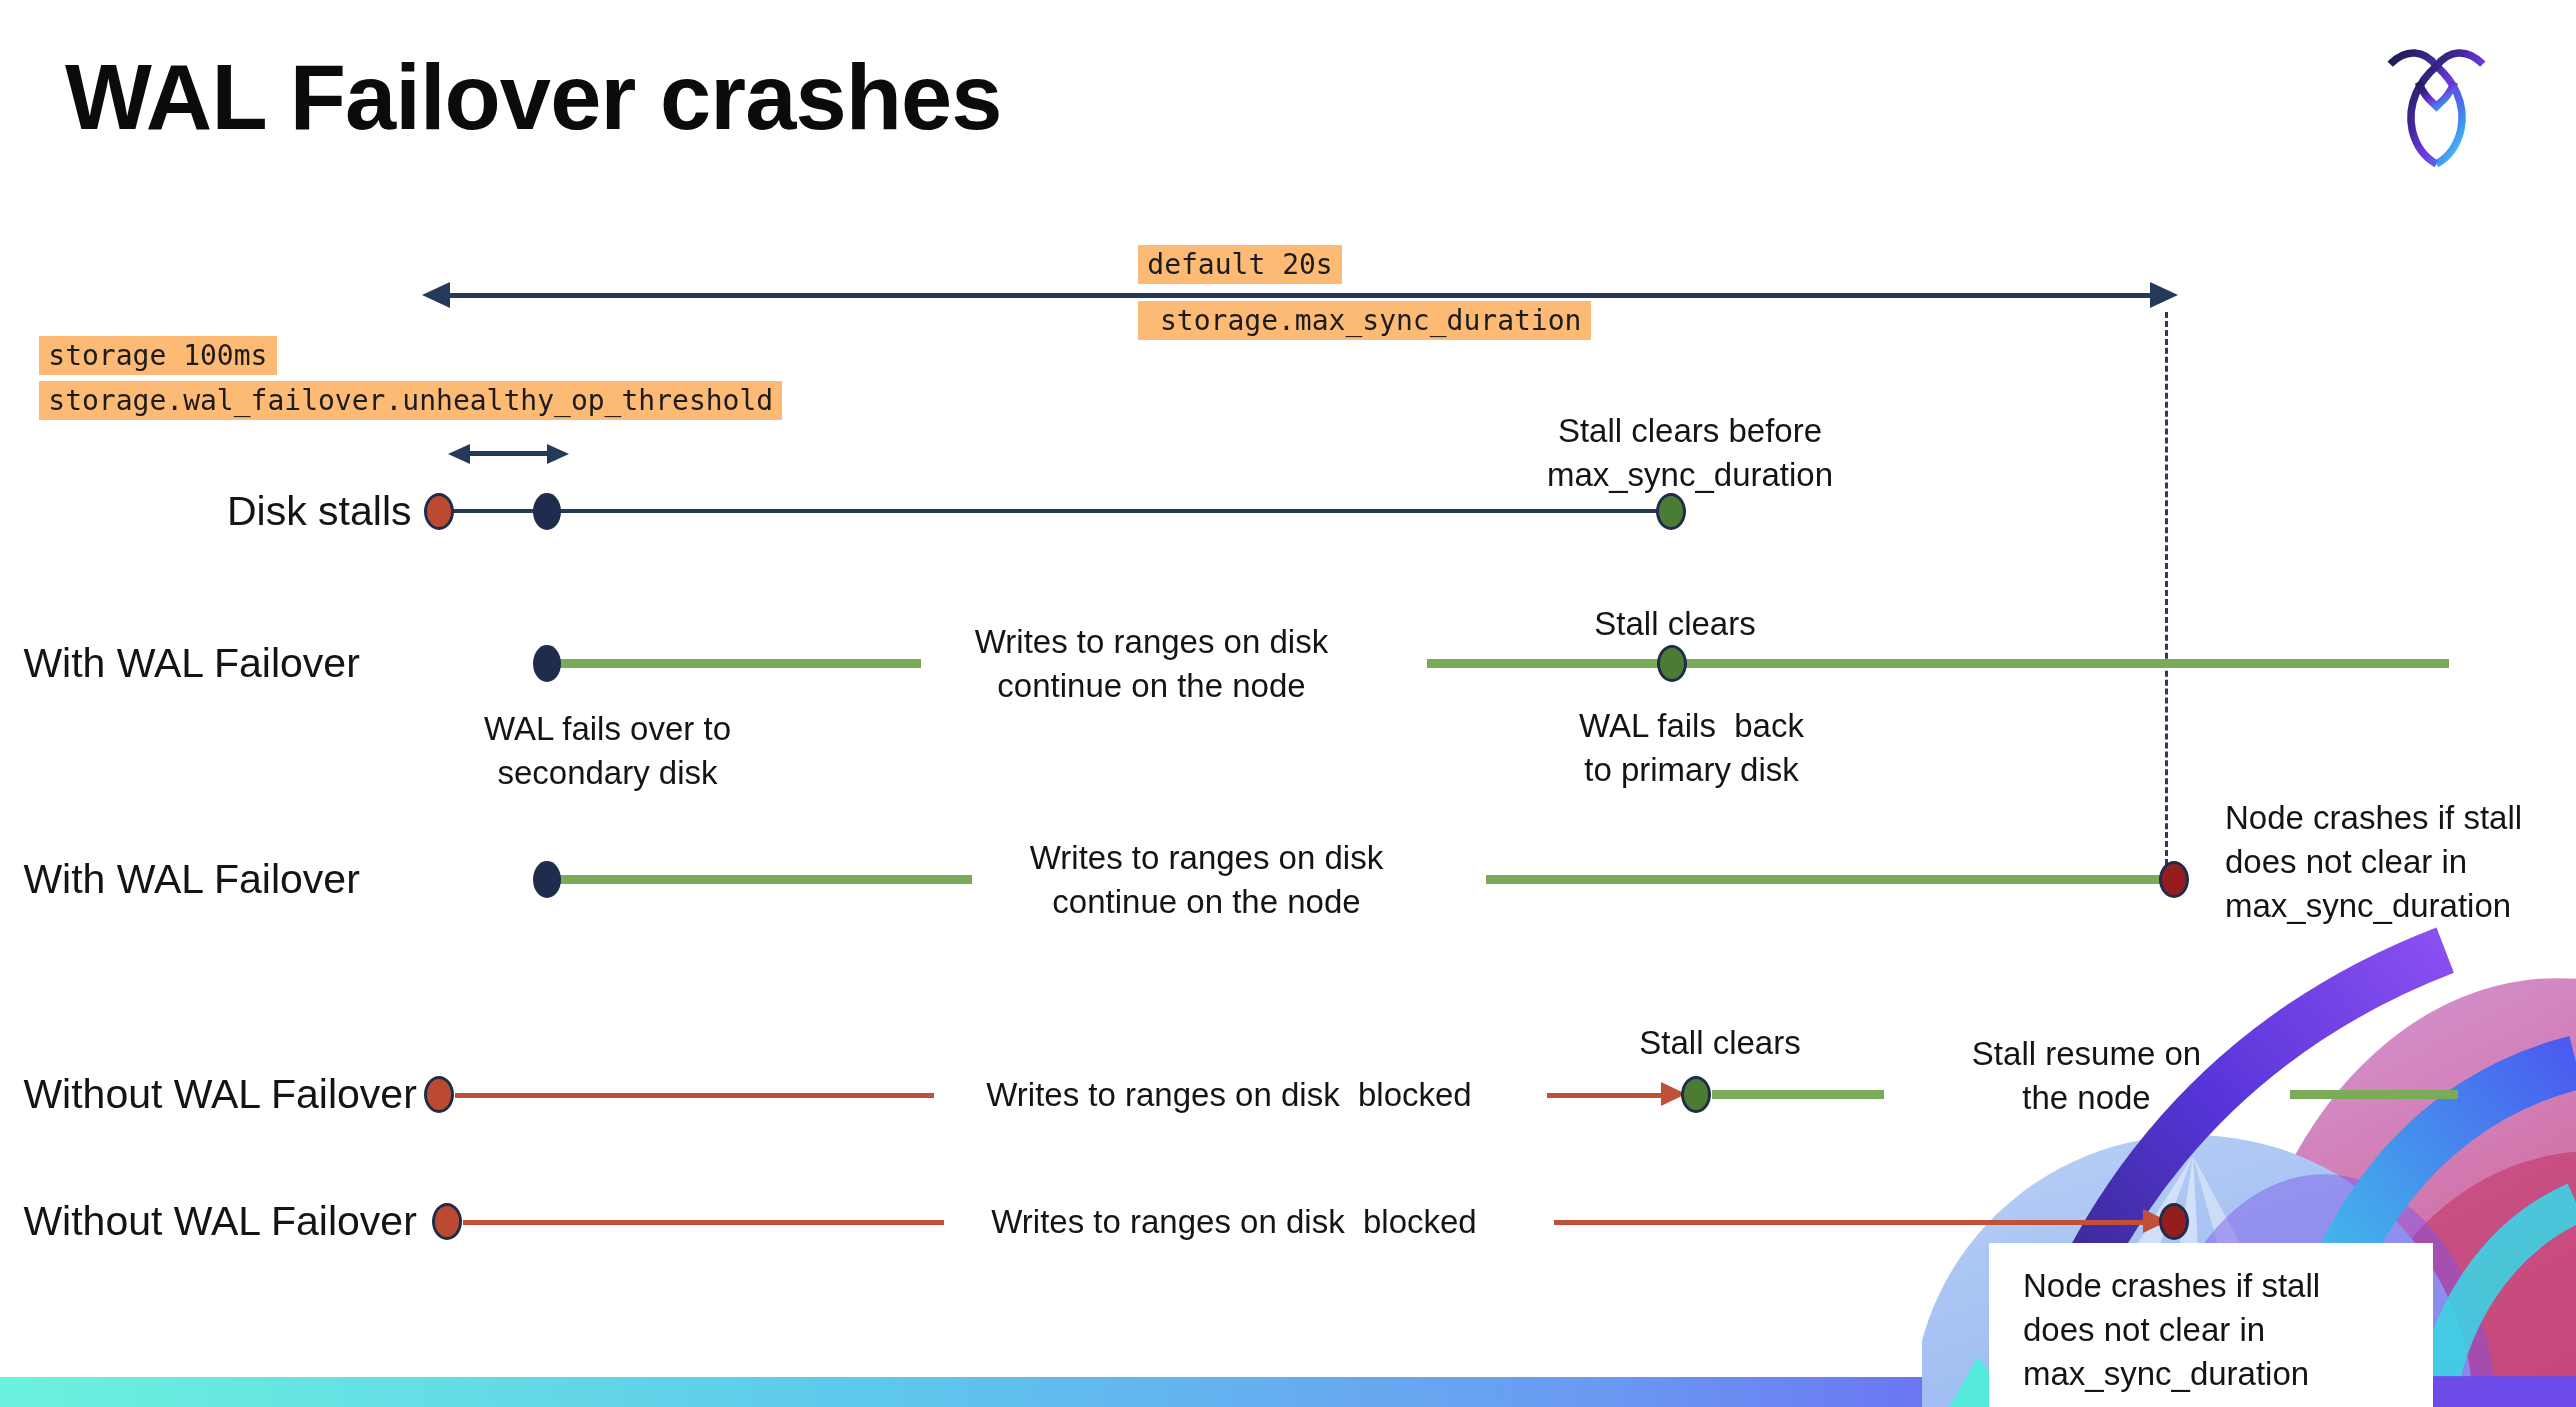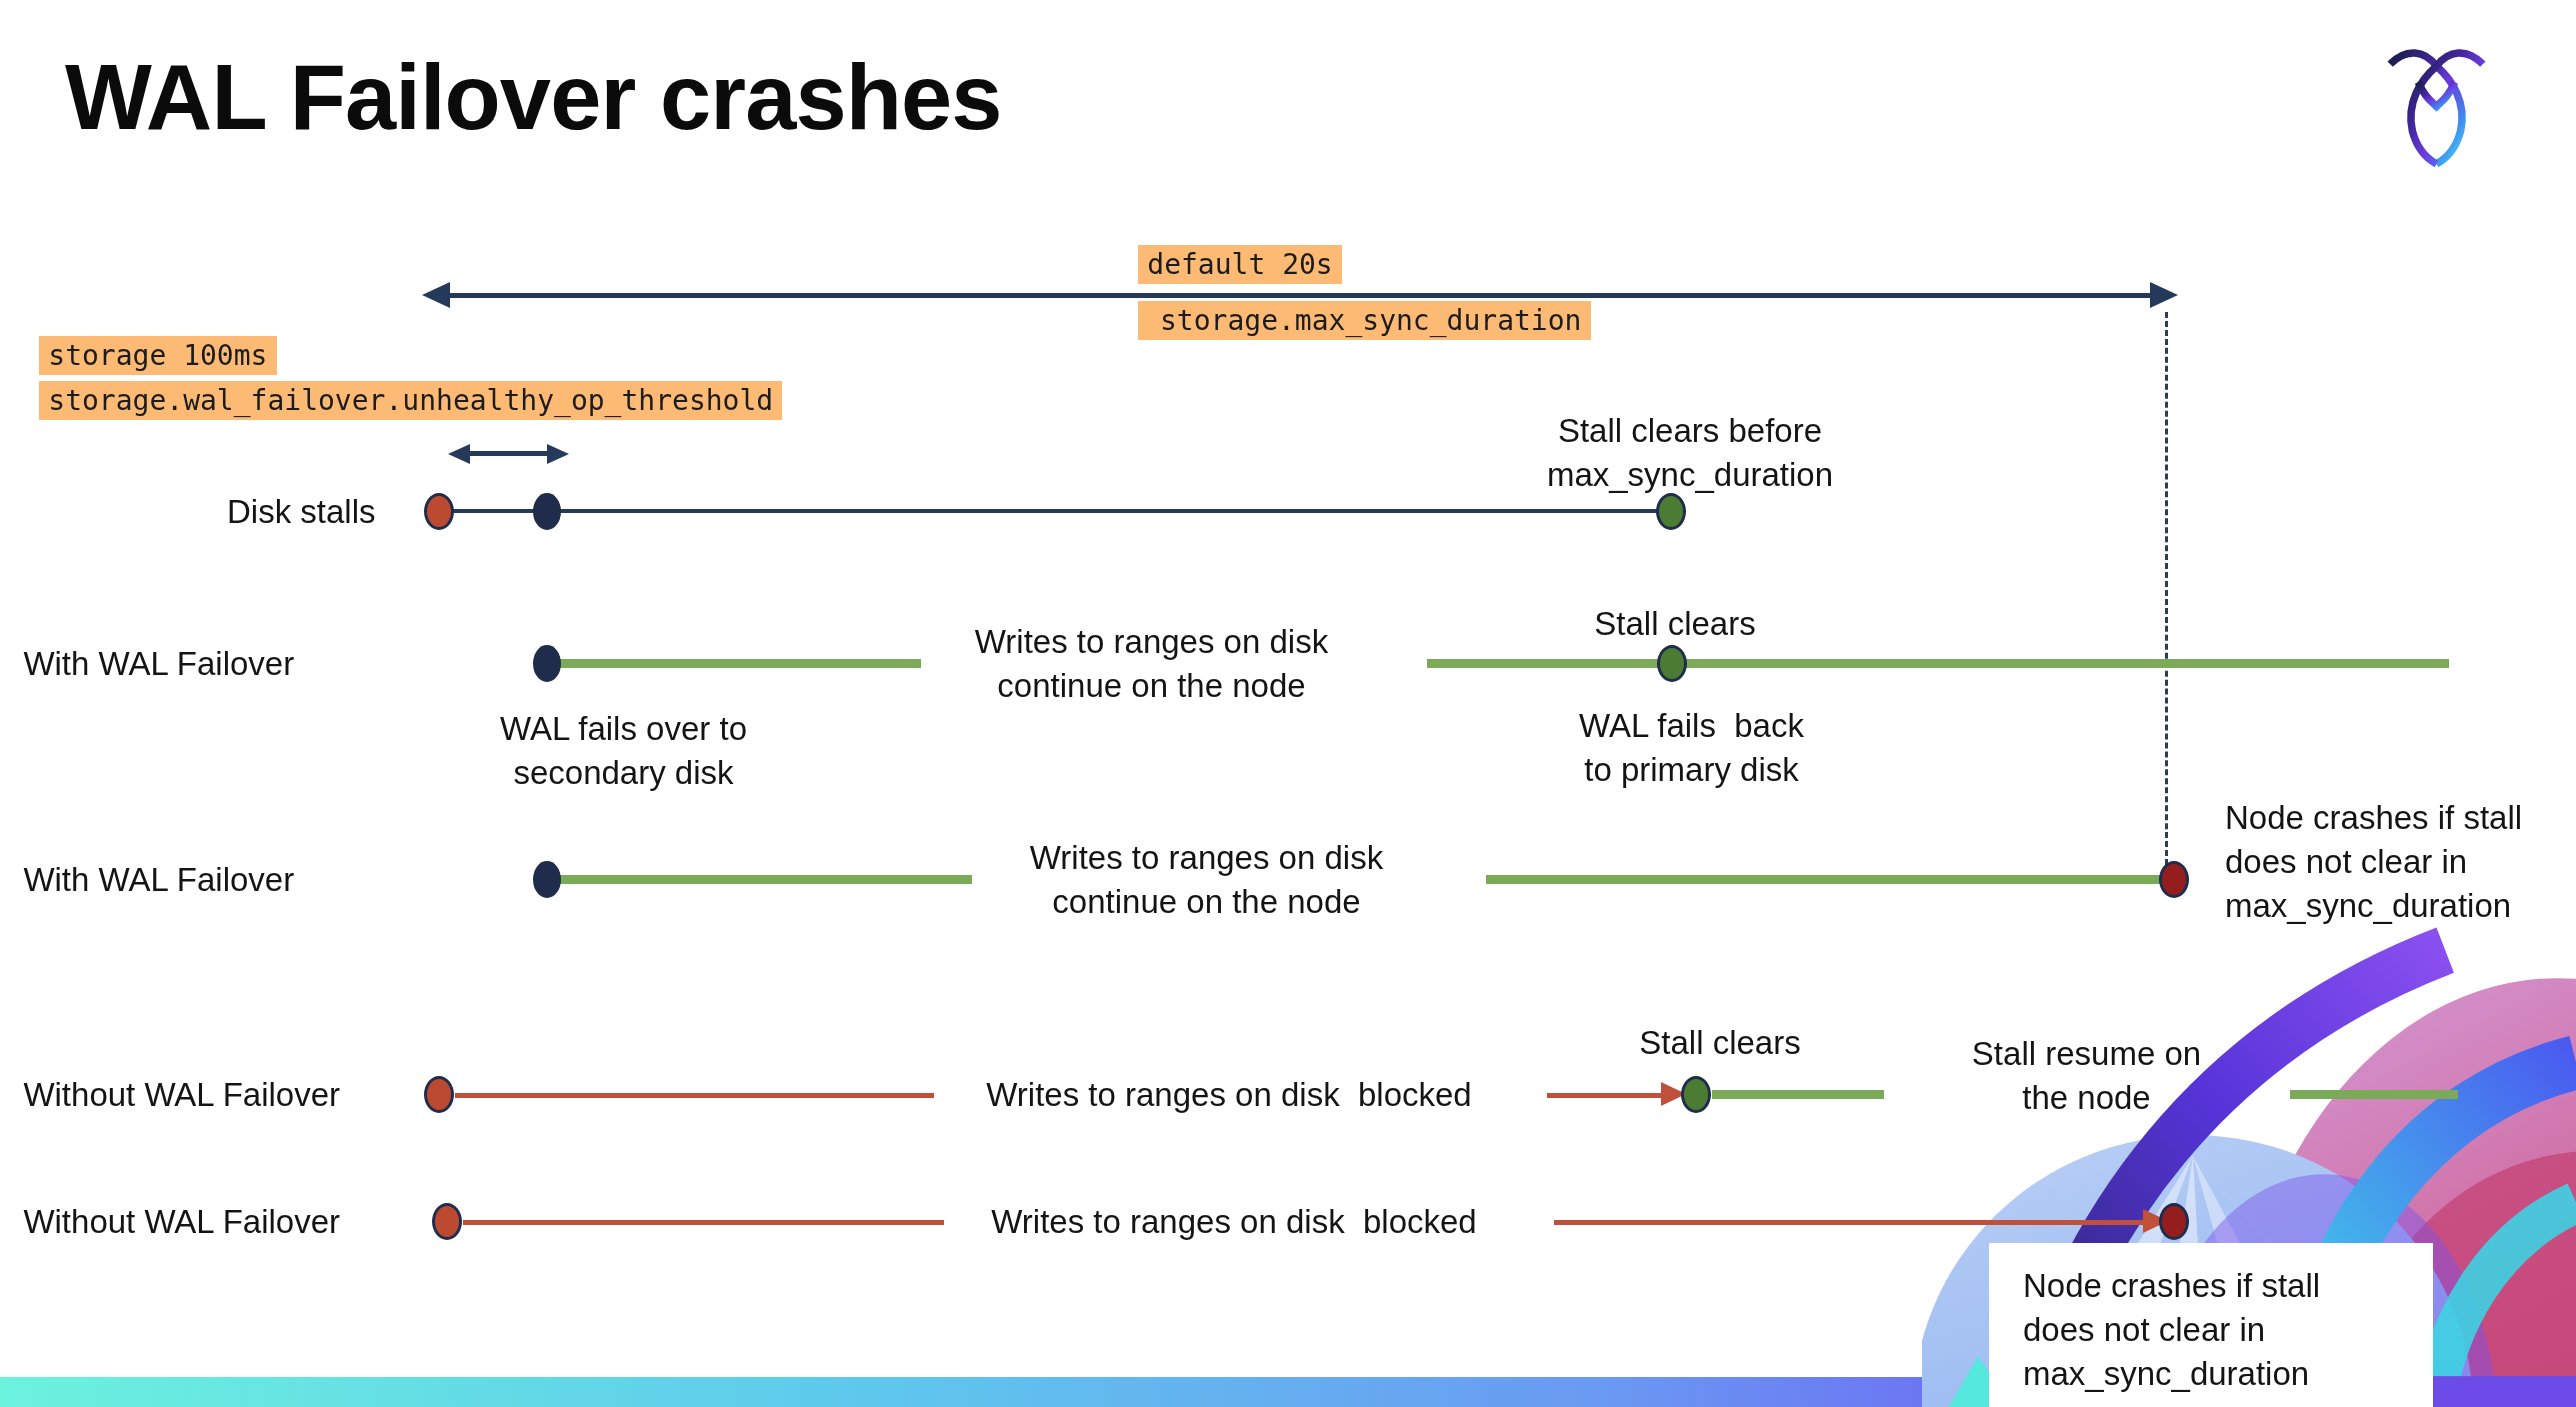--- a/index.html
+++ b/index.html
@@ -4,21 +4,21 @@
 <style>
   html,body{margin:0;padding:0;background:#ffffff;}
   #slide{position:relative;width:2576px;height:1408px;background:#ffffff;overflow:hidden;
          font-family:"Liberation Sans",sans-serif;color:#141414;}
   .abs{position:absolute;}
   .title{font-size:92px;font-weight:800;letter-spacing:-0.9px;color:#0b0b0b;white-space:nowrap;}
   .mono{font-family:"DejaVu Sans Mono",monospace;font-size:28px;line-height:37px;
         background:#fdba74;color:#1c1c1c;padding:0.9px 9.3px;white-space:nowrap;}
   .ann{font-size:33px;line-height:44px;text-align:center;white-space:pre-wrap;z-index:6;}
   .ann.left{text-align:left;}
-  .rowlabel{font-size:33px;line-height:39px;white-space:nowrap;z-index:6;}
+  .rowlabel{font-size:41px;line-height:39px;white-space:nowrap;z-index:6;}
   .line{z-index:5;}
   .navy-line{height:4.7px;background:#25395B;}
   .green-line{height:9.3px;background:#7BAB59;}
   .red-line{height:4.7px;background:#C0503A;}
   .dot{border-radius:50%;box-sizing:border-box;z-index:7;}
   .dot-navy{width:28px;height:37px;background:#1F2C4C;}
   .dot-red{width:30px;height:37px;background:#BC4A31;border:3.7px solid #1F2C4C;}
   .dot-green{width:30px;height:37px;background:#4C7C33;border:3.7px solid #1F2C4C;}
   .dot-darkred{width:30px;height:37px;background:#941E1E;border:3.7px solid #1F2C4C;}
   .ah{width:0;height:0;z-index:5;}
@@ -123,21 +123,21 @@
   <div class="abs rowlabel" style="left:23.4px;top:644px;">With WAL Failover</div>
   <div class="abs dot dot-navy" style="left:533px;top:645px;"></div>
   <div class="abs line green-line" style="left:558px;top:659px;width:363px;"></div>
   <div class="abs ann" style="left:932px;top:620px;width:439px;">Writes to ranges on disk
 continue on the node</div>
   <div class="abs line green-line" style="left:1427px;top:659px;width:1022px;"></div>
   <div class="abs dot dot-green" style="left:1657px;top:645px;"></div>
   <div class="abs ann" style="left:1572px;top:602px;width:206px;">Stall clears</div>
   <div class="abs ann" style="left:1514px;top:704px;width:355px;">WAL fails  back
 to primary disk</div>
-  <div class="abs ann" style="left:446px;top:707px;width:355px;">WAL fails over to
+  <div class="abs ann" style="left:430px;top:707px;width:355px;">WAL fails over to
 secondary disk</div>
 
   <div class="abs rowlabel" style="left:23.4px;top:860px;">With WAL Failover</div>
   <div class="abs dot dot-navy" style="left:533px;top:861px;"></div>
   <div class="abs line green-line" style="left:558px;top:875px;width:414px;"></div>
   <div class="abs ann" style="left:987px;top:836px;width:439px;">Writes to ranges on disk
 continue on the node</div>
   <div class="abs line green-line" style="left:1486px;top:875px;width:675px;"></div>
   <div class="abs dot dot-darkred" style="left:2159px;top:861px;"></div>
   <div class="abs ann left" style="left:2225px;top:796px;width:355px;">Node crashes if stall

